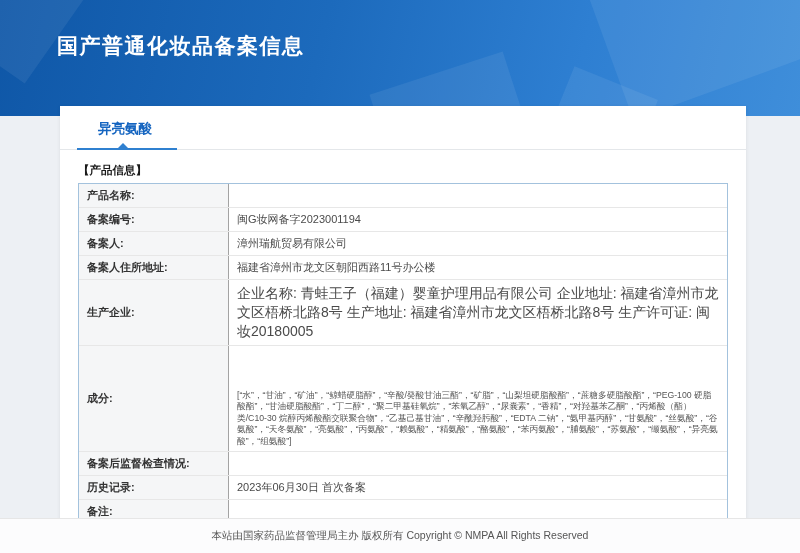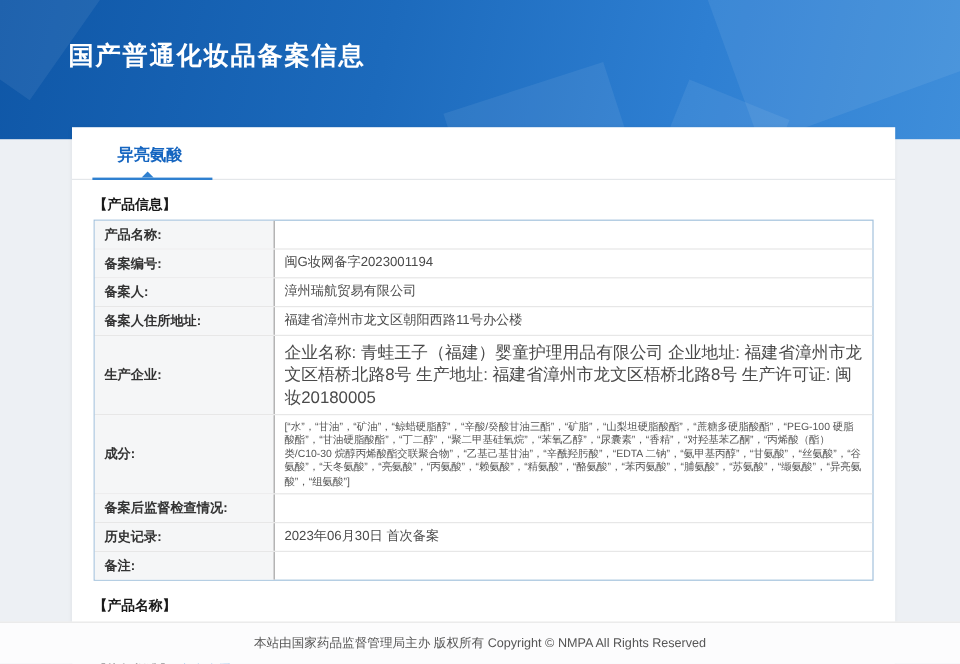--- a/index.html
+++ b/index.html
@@ -49,21 +49,21 @@
   .cell-label {
     width:150px; min-width:150px; background:#f5f6f7; border-right:1px solid #a3a3a3;
     padding:4px 8px; font-size:11px; font-weight:600; color:#333;
     display:flex; align-items:center; min-height:23px;
   }
   .cell-value {
     flex:1; padding:4px 8px; font-size:11px; color:#4a4a4a;
     display:flex; align-items:center; min-height:23px; line-height:1.35;
   }
   .trow.producer .cell-value { font-size:14px; }
-  .trow.compound .cell-value { font-size:8.7px; line-height:1.32; color:#555; }
+  .trow.compound .cell-value { font-size:8.7px; line-height:1.32; color:#555;margin-top:40px; }
   
   .packaging-items { margin:9px 0 2px 62px; font-size:11px; color:#333; display:flex; align-items:center; }
   .pk-item { margin-right:34px; }
   .link { color:#3e8ddd; cursor:pointer; text-decoration:none; }
   .bk { color:#333; }
   .std-row { margin:15px 18px 0 18px; font-size:11px; }
   .std-row .lbl { font-weight:bold; color:#1a1a1a; }
   .std-row .link { margin-left:5px; }
   
   .footer {

